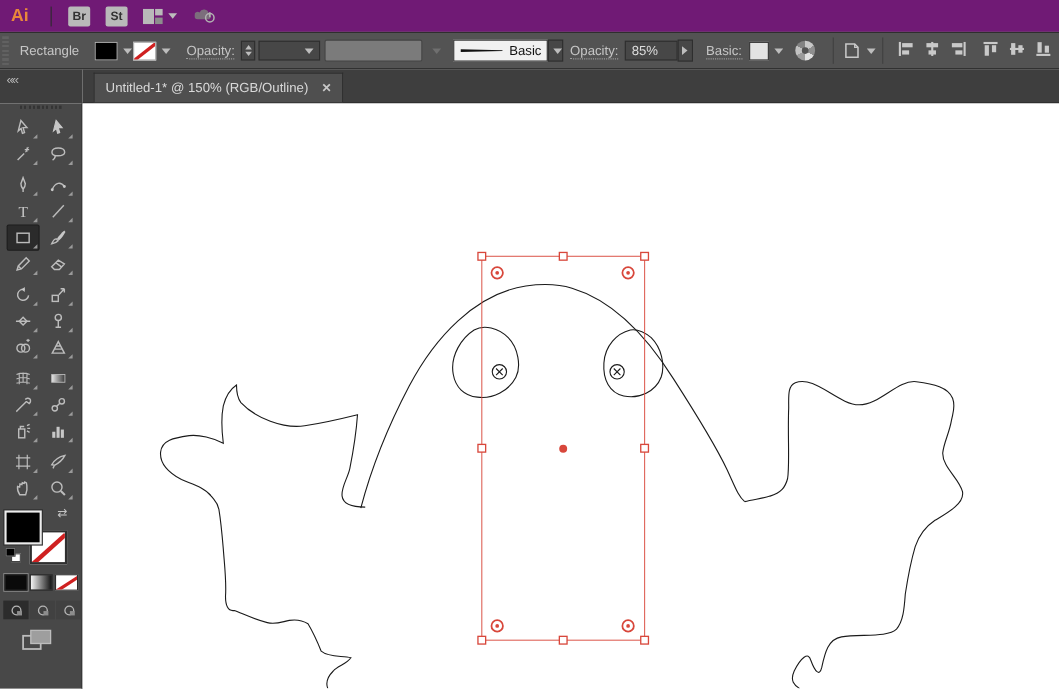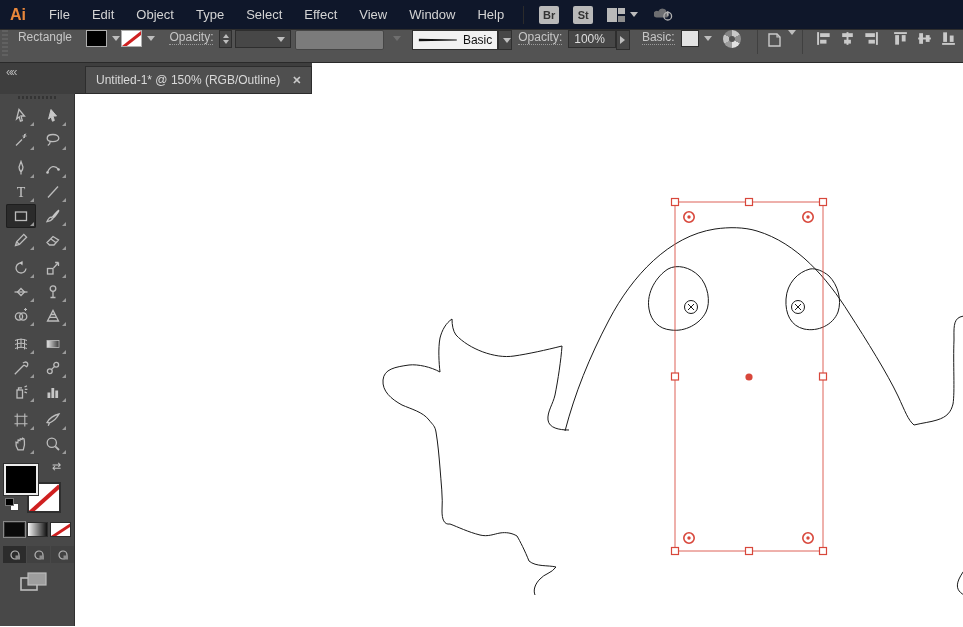--- a/index.html
+++ b/index.html
@@ -1,34 +1,34 @@
 <!DOCTYPE html>
 <html><head>
 <meta charset="utf-8">
 <style>
   * { box-sizing: border-box; margin:0; padding:0; }
   html,body { width:963px; height:627px; overflow:hidden; background:#fff;
               font-family:"Liberation Sans", sans-serif; }
 
   
-  .menu-bar { height:29px; background:#0f172a; display:flex; align-items:center;
+  .menu-bar { height:29px; background:#701a75; display:flex; align-items:center;
               color:#d4d4d4; font-size:13px;text-align:right; }
   .ai-logo { color:#e8873b; font-weight:bold; font-size:16px; padding:0 12px 0 10px; }
   .menu-item { padding:0 11px; height:29px; line-height:29px; cursor:default; }
   .mb-sep { width:1px; height:18px; background:#2b2b2b; margin:0 8px; }
   .sq-btn { width:20px; height:18px; background:#b9b9b9; color:#333; font-size:11px;
             font-weight:bold; display:flex; align-items:center; justify-content:center;
             border-radius:2px; margin:0 7px; }
   .ws-cluster { display:flex; align-items:center; margin-left:6px; }
   .chev { width:0; height:0; border-left:4px solid transparent; border-right:4px solid transparent;
           border-top:5px solid #bdbdbd; margin-left:4px; }
 
   
   .control-bar { height:34px; background:#535353; border-top:1px solid #2e2e2e;
-                 border-bottom:1px solid #2a2a2a; display:flex; align-items:flex-start;
+                 border-bottom:1px solid #2a2a2a; display:flex; align-items:center;
                  font-size:12px; color:#c6c6c6; position:relative; overflow:hidden; }
   .cb-grip { width:6px; height:26px; margin-left:2px;
              background:repeating-linear-gradient(0deg,#616161 0 2px,transparent 2px 4px); }
   .cb-label { margin:0 6px; white-space:nowrap; }
   .cb-label.linky { border-bottom:1px dotted #9b9b9b; }
   .cb-swatch { width:21px; height:17px; border:1px solid #aeaeae; background:#000; }
   .swatch-none { background:#fff; position:relative; overflow:hidden; }
   .swatch-none::after { content:""; position:absolute; left:-4px; right:-4px; top:50%;
                         height:3px; background:#cf2020; transform:rotate(-38deg); }
   .chev-btn { width:14px; height:17px; display:flex; align-items:center; justify-content:center; }
@@ -90,46 +90,35 @@
   .mini-grad { background:linear-gradient(90deg,#f5f5f5,#111); }
   .mini-none { background:#fff; position:relative; overflow:hidden; }
   .mini-none::after { content:""; position:absolute; left:-4px; right:-4px; top:50%; height:3px;
                       background:#cf2020; transform:rotate(-33deg); }
   .modes-row { position:absolute; left:3px; top:452px; display:flex; gap:1px; }
   .mode-btn { width:23px; height:17px; background:#414141; display:flex; align-items:center; justify-content:center; }
   .mode-btn.selected { background:#2c2c2c; }
   .screen-mode { position:absolute; left:20px; top:478px; }
 
   
-  .right-col { flex:1; display:flex; }
+  .right-col { flex:1; display:flex; flex-direction:column; }
   .tab-strip { height:31px; background:#3e3e3e; display:flex; align-items:flex-end;
                border-bottom:1px solid #2c2c2c; }
   .doc-tab { height:27px; background:#4f4f4f; border:1px solid #2d2d2d; border-bottom:none;
              margin-left:10px; display:flex; align-items:center; gap:12px; padding:0 10px;
              color:#d9d9d9; font-size:12px; }
   .tab-close { color:#c9c9c9; font-size:11px; font-weight:bold; }
   .canvas { flex:1; background:#fff; position:relative; overflow:hidden; }
   .canvas svg { position:absolute; left:0; top:0; }
 </style>
 </head>
 <body>
 
 <div class="menu-bar">
   <span class="ai-logo">Ai</span>
-  <div id="menu-items" style="display:flex">
-      <div class="menu-item">File</div>
-      <div class="menu-item">Edit</div>
-      <div class="menu-item">Object</div>
-      <div class="menu-item">Type</div>
-      <div class="menu-item">Select</div>
-      <div class="menu-item">Effect</div>
-      <div class="menu-item">View</div>
-      <div class="menu-item">Window</div>
-      <div class="menu-item">Help</div>
-    </div>
   <div class="mb-sep"></div>
   <div class="sq-btn">Br</div>
   <div class="sq-btn">St</div>
   <div class="ws-cluster">
     <span class="icon-18">
       <svg width="18" height="14" viewBox="0 0 18 14">
           <rect x="0" y="0" width="10" height="14" fill="#b9b9b9"></rect>
           <rect x="11" y="0" width="7" height="6" fill="#b9b9b9"></rect>
           <rect x="11" y="8" width="7" height="6" fill="#8d8d8d"></rect>
         </svg>
@@ -171,21 +160,21 @@
   <span class="brush-box" style="margin-left:10px">
     <svg width="46" height="6" viewBox="0 0 46 6">
         <polygon points="1,1.6 45,2.5 45,3.5 1,4.4" fill="#111"></polygon>
       </svg>
     <span>Basic</span>
   </span>
   <span class="chev-btn" style="background:#474747;border:1px solid #2e2e2e;height:20px">
       <span class="chev"></span>
     </span>
   <span class="cb-label linky" style="">Opacity:</span>
-  <span class="cb-field opacity-field">100%</span>
+  <span class="cb-field opacity-field">85%</span>
   <span class="expander">
       <span class="tri-rt"></span>
     </span>
   <span class="cb-label linky" style="margin-left:12px">Basic:</span>
   <span class="style-swatch"></span>
   <span class="chev-btn">
       <span class="chev"></span>
     </span>
   <span class="recolor-wheel"></span>
   <span class="cb-sep"></span>

